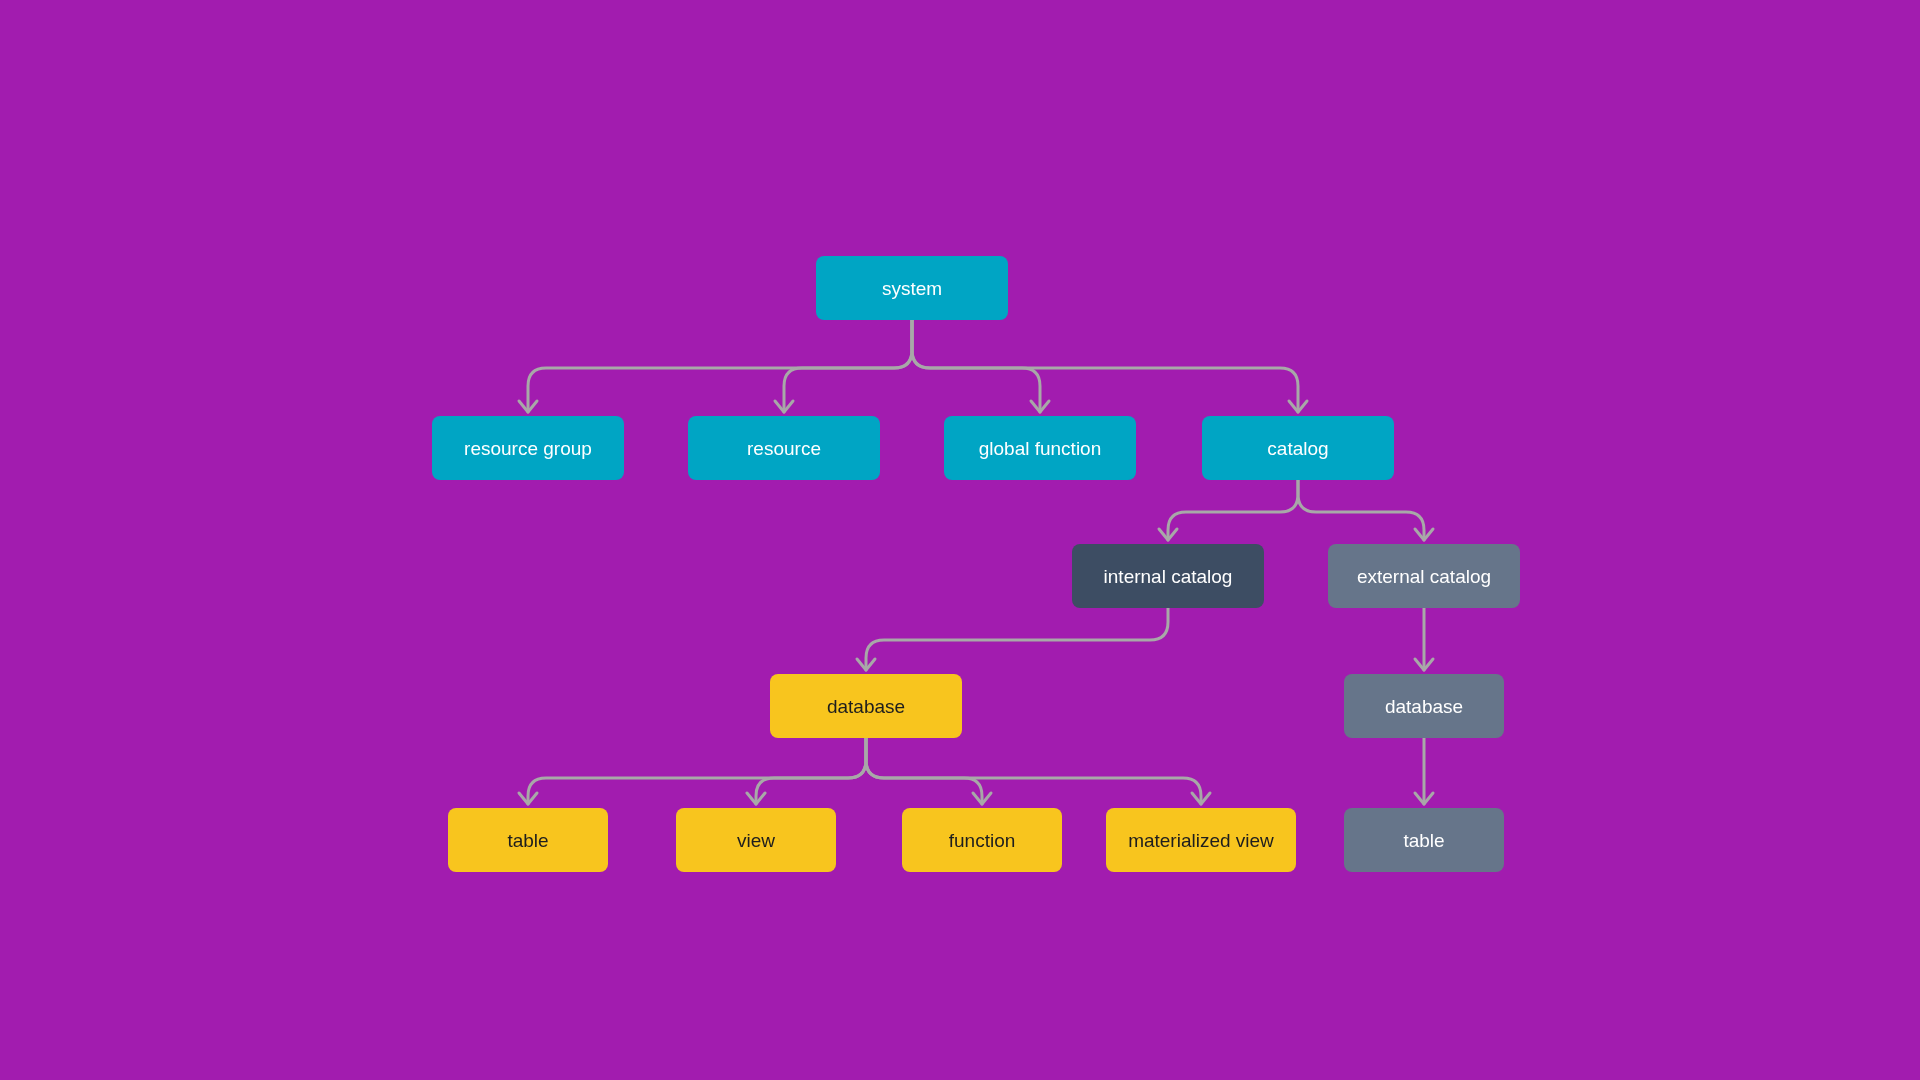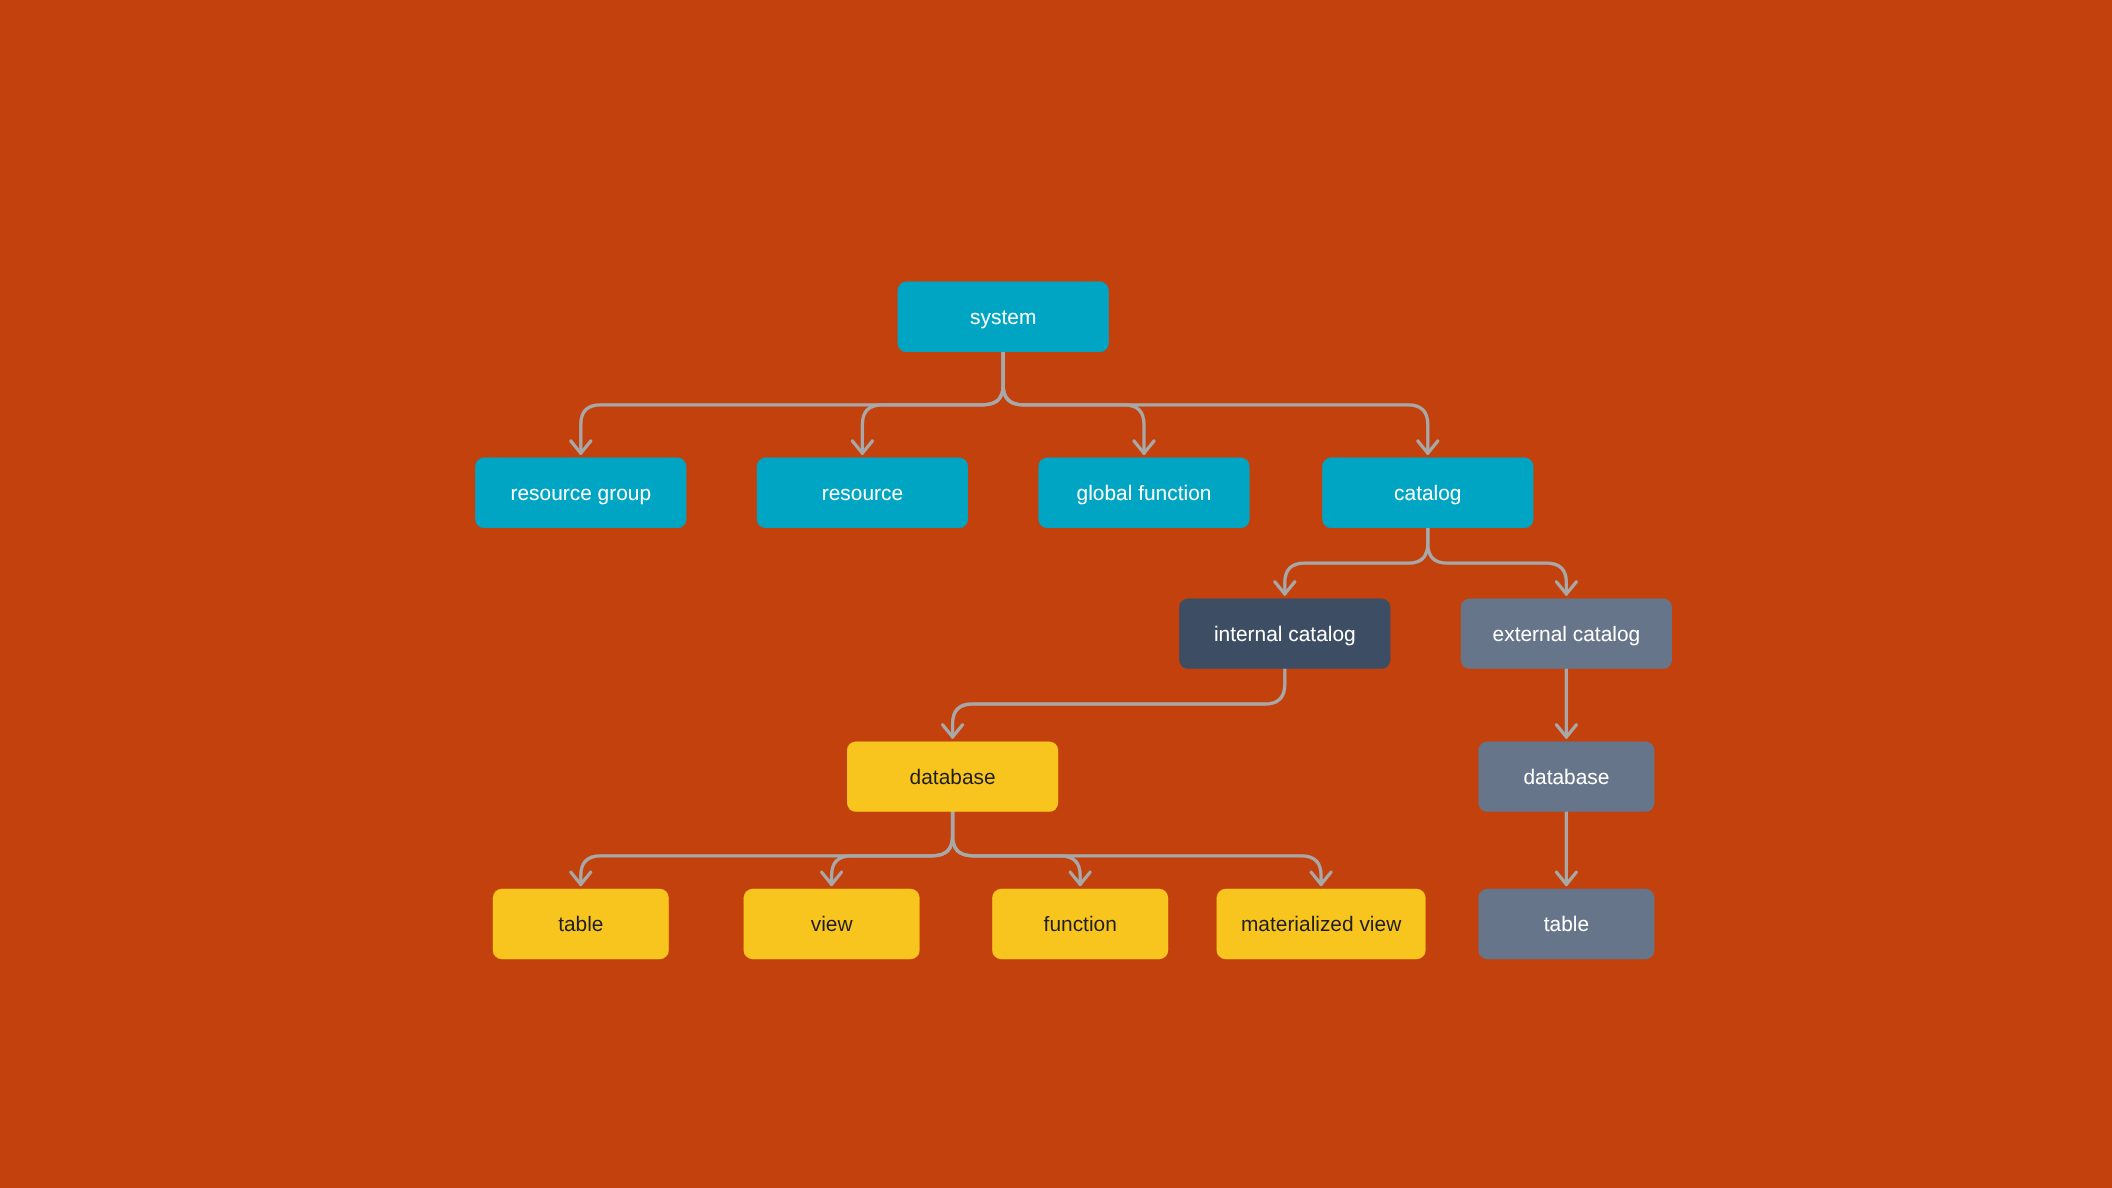--- a/index.html
+++ b/index.html
@@ -8,21 +8,21 @@
     background: #ffffff;
     width: 1920px;
     height: 1080px;
     overflow: hidden;
     font-family: "Liberation Sans", sans-serif;
   }
   .canvas-wrap {
     position: relative;
     width: 1920px;
     height: 1080px;
-    background: #c2410c;
+    background: #a21caf;
   }
   svg text {
     font-family: "Liberation Sans", sans-serif;
     font-size: 19px;
   }
   svg .edge {
     fill: none;
     stroke-width: 3;
     stroke-linecap: round;
     stroke-linejoin: round;

